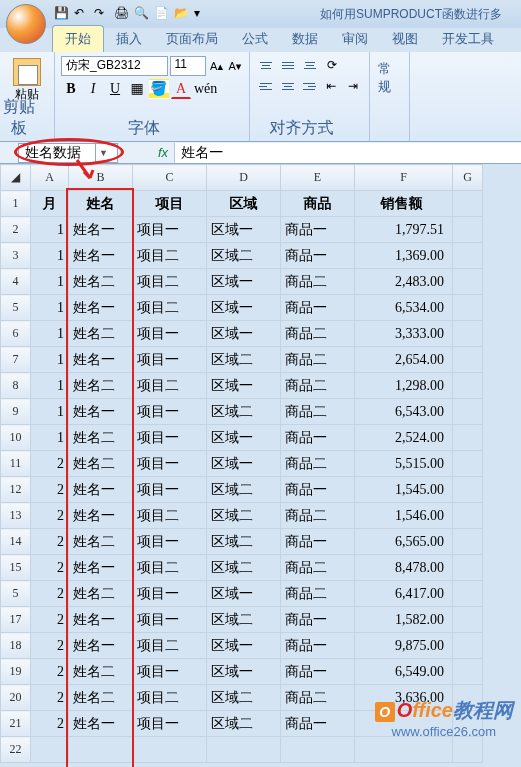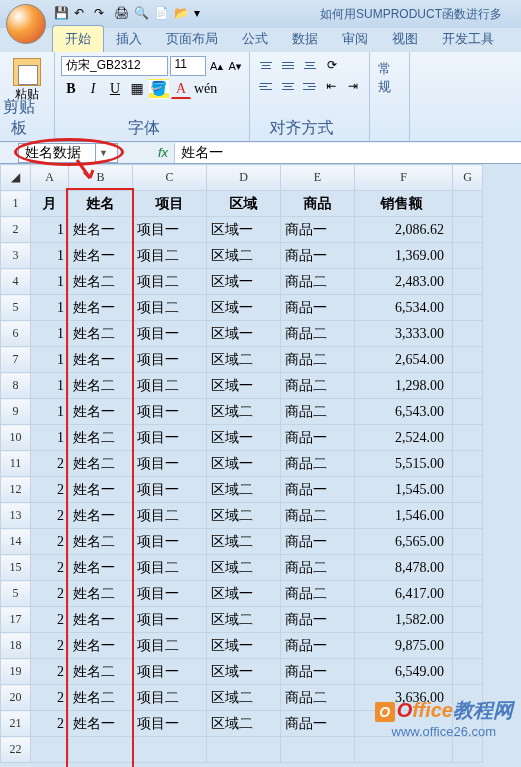--- a/index.html
+++ b/index.html
@@ -202,21 +202,21 @@
     </tr>
     </tbody>
       <tbody id="data-rows">
         <tr>
           <th class="rowhdr">2</th>
     <td class="col-a">1</td>
     <td class="col-b">姓名一</td>
     <td class="col-c">项目一</td>
     <td class="col-d">区域一</td>
     <td class="col-e">商品一</td>
-    <td class="col-f">2,086.62</td>
+    <td class="col-f">1,797.51</td>
     <td class="col-g"></td>
         </tr>
         <tr>
           <th class="rowhdr">3</th>
     <td class="col-a">1</td>
     <td class="col-b">姓名一</td>
     <td class="col-c">项目二</td>
     <td class="col-d">区域二</td>
     <td class="col-e">商品一</td>
     <td class="col-f">1,369.00</td>

